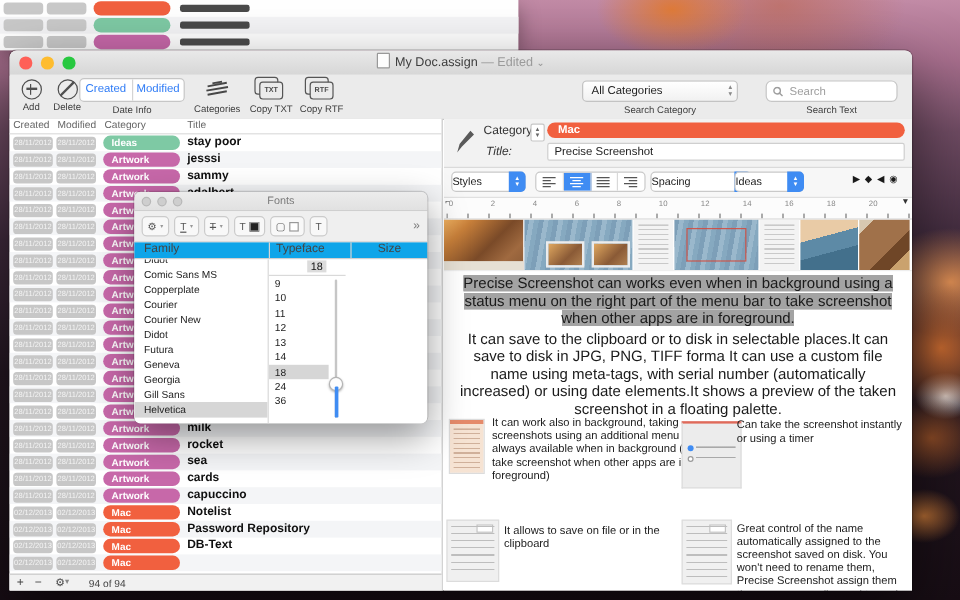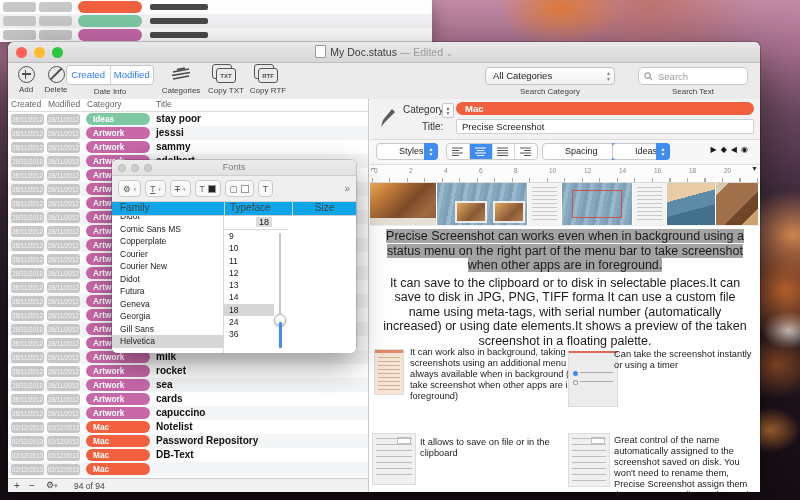--- a/index.html
+++ b/index.html
@@ -92,21 +92,21 @@
   .stepper{position:absolute;left:72px;top:4px;width:10px;height:13px;background:#fff;border:1px solid #c6c6c6;
     border-radius:2px;display:flex;flex-direction:column;align-items:center;justify-content:center;
     font-size:5px;line-height:5px;color:#666;}
   .catpill{position:absolute;left:86px;right:6px;top:3px;height:13px;border-radius:7px;color:#fff;
     font-weight:bold;font-size:9.5px;line-height:13px;padding-left:9px;box-sizing:border-box;}
   .titlefield{position:absolute;left:86px;right:6px;top:20px;height:15px;background:#fff;
     border:1px solid #cfcfcf;border-radius:2px;box-sizing:border-box;font-size:9.5px;color:#222;
     line-height:13px;padding-left:5px;}
   .fmtbar{position:relative;height:24px;background:#f7f7f7;border-bottom:1px solid #e0e0e0;}
   .popup2{position:absolute;top:3px;height:17px;background:#fff;border:1px solid #c9c9c9;border-radius:4px;
-    box-sizing:border-box;font-size:9px;color:#222;line-height:15px;padding-left:22px;}
+    box-sizing:border-box;font-size:9px;color:#222;line-height:15px;padding-left:0;}
   .bluebox{position:absolute;right:-1px;top:-1px;height:17px;width:14px;background:#3f8cf3;
     border-radius:0 4px 4px 0;display:flex;flex-direction:column;align-items:center;justify-content:center;
     color:#fff;font-size:5px;line-height:5px;}
   .aligns{position:absolute;left:76px;top:3px;width:92px;height:17px;display:flex;background:#fff;
     border:1px solid #c9c9c9;border-radius:4px;box-sizing:border-box;overflow:hidden;}
   .al{flex:1;display:flex;align-items:center;justify-content:center;border-right:1px solid #d9d9d9;}
   .al:last-child{border-right:none;}
   .al.sel{background:#3f8cf3;}
   .tabstops{position:absolute;right:8px;top:5px;font-size:8px;color:#1a1a1a;letter-spacing:4px;}
   .ruler{position:relative;height:17px;background:#fcfcfc;border-bottom:1px solid #d9d9d9;overflow:hidden;}
@@ -216,21 +216,21 @@
   </div>
 
   <div class="win">
 
     <div class="titlebar">
       <div class="dots">
         <span class="dot red"></span>
         <span class="dot yel"></span>
         <span class="dot grn"></span>
       </div>
-      <span class="docicon"></span><span>My Doc.status</span>&nbsp;<span class="muted">— Edited</span>&nbsp;<span class="muted" style="font-size:8px;">⌄</span>
+      <span class="docicon"></span><span>My Doc.assign</span>&nbsp;<span class="muted">— Edited</span>&nbsp;<span class="muted" style="font-size:8px;">⌄</span>
     </div>
 
     <div class="toolbar">
       <div class="tool" style="left:6px;top:3px;width:24px;">
         <div class="circ plus"></div>
         <span class="cap">Add</span>
       </div>
       <div class="tool" style="left:34px;top:3px;width:28px;">
         <div class="circ slash"></div>
         <span class="cap">Delete</span>
@@ -461,21 +461,21 @@
       <div class="edhead">
         <svg width="17" height="22" viewBox="0 0 17 22" style="position:absolute;left:9px;top:8px;">
           <path d="M2 20 L4 13 L13 2 L16 5 L6 15 Z" fill="#5a5a5a"></path>
         </svg>
         <span class="lbl" style="left:33px;top:5px;">Category:</span>
         <span class="stepper">
             <span>▲</span>
             <span>▼</span>
           </span>
         <span class="catpill" style="background: rgb(241, 96, 63);">Mac</span>
-        <span class="lbl" style="left:52px;top:22px;">Title:</span>
+        <span class="lbl" style="left:35px;top:22px;font-style:italic;">Title:</span>
         <div class="titlefield">Precise Screenshot</div>
       </div>
 
       <div class="fmtbar">
         <div class="popup2" style="left:6px;width:62px;">
           <span>Styles</span>
           <span class="bluebox">
               <span>▲</span>
               <span>▼</span>
             </span>

